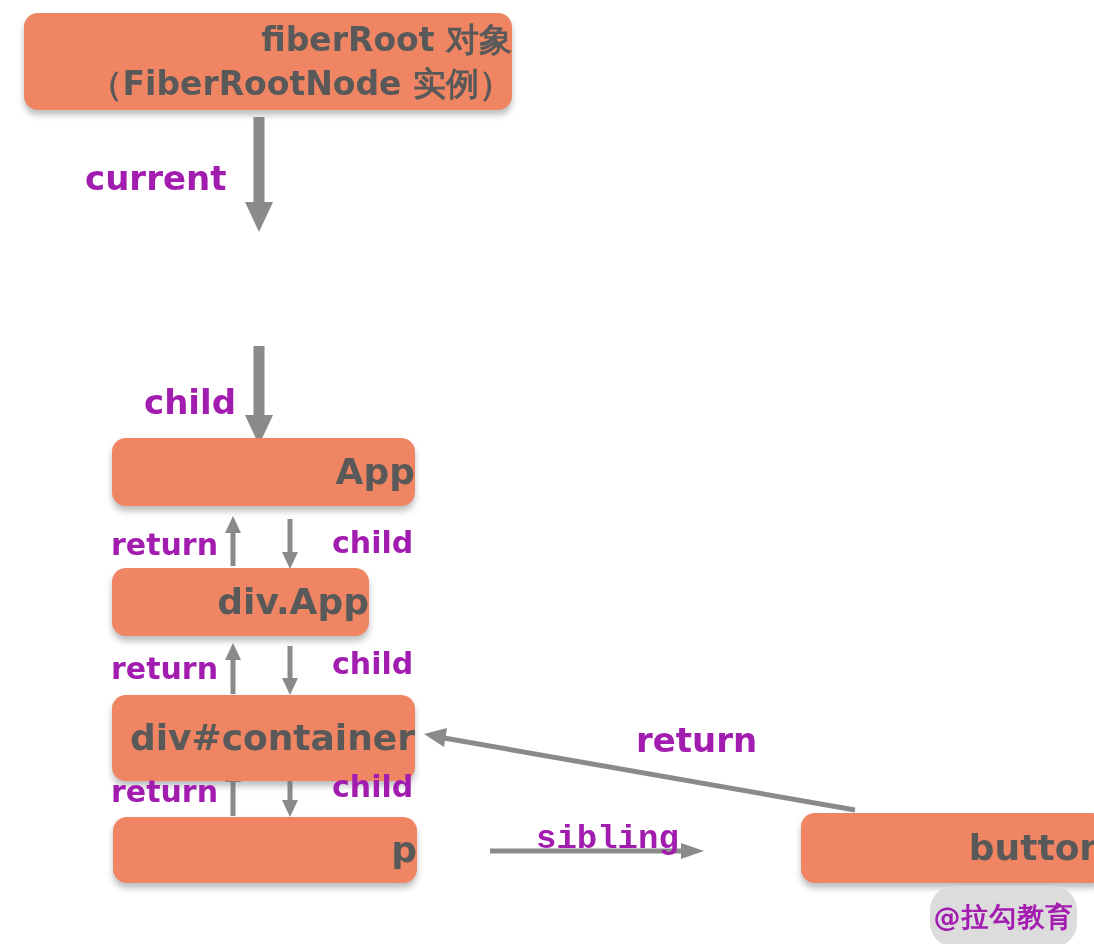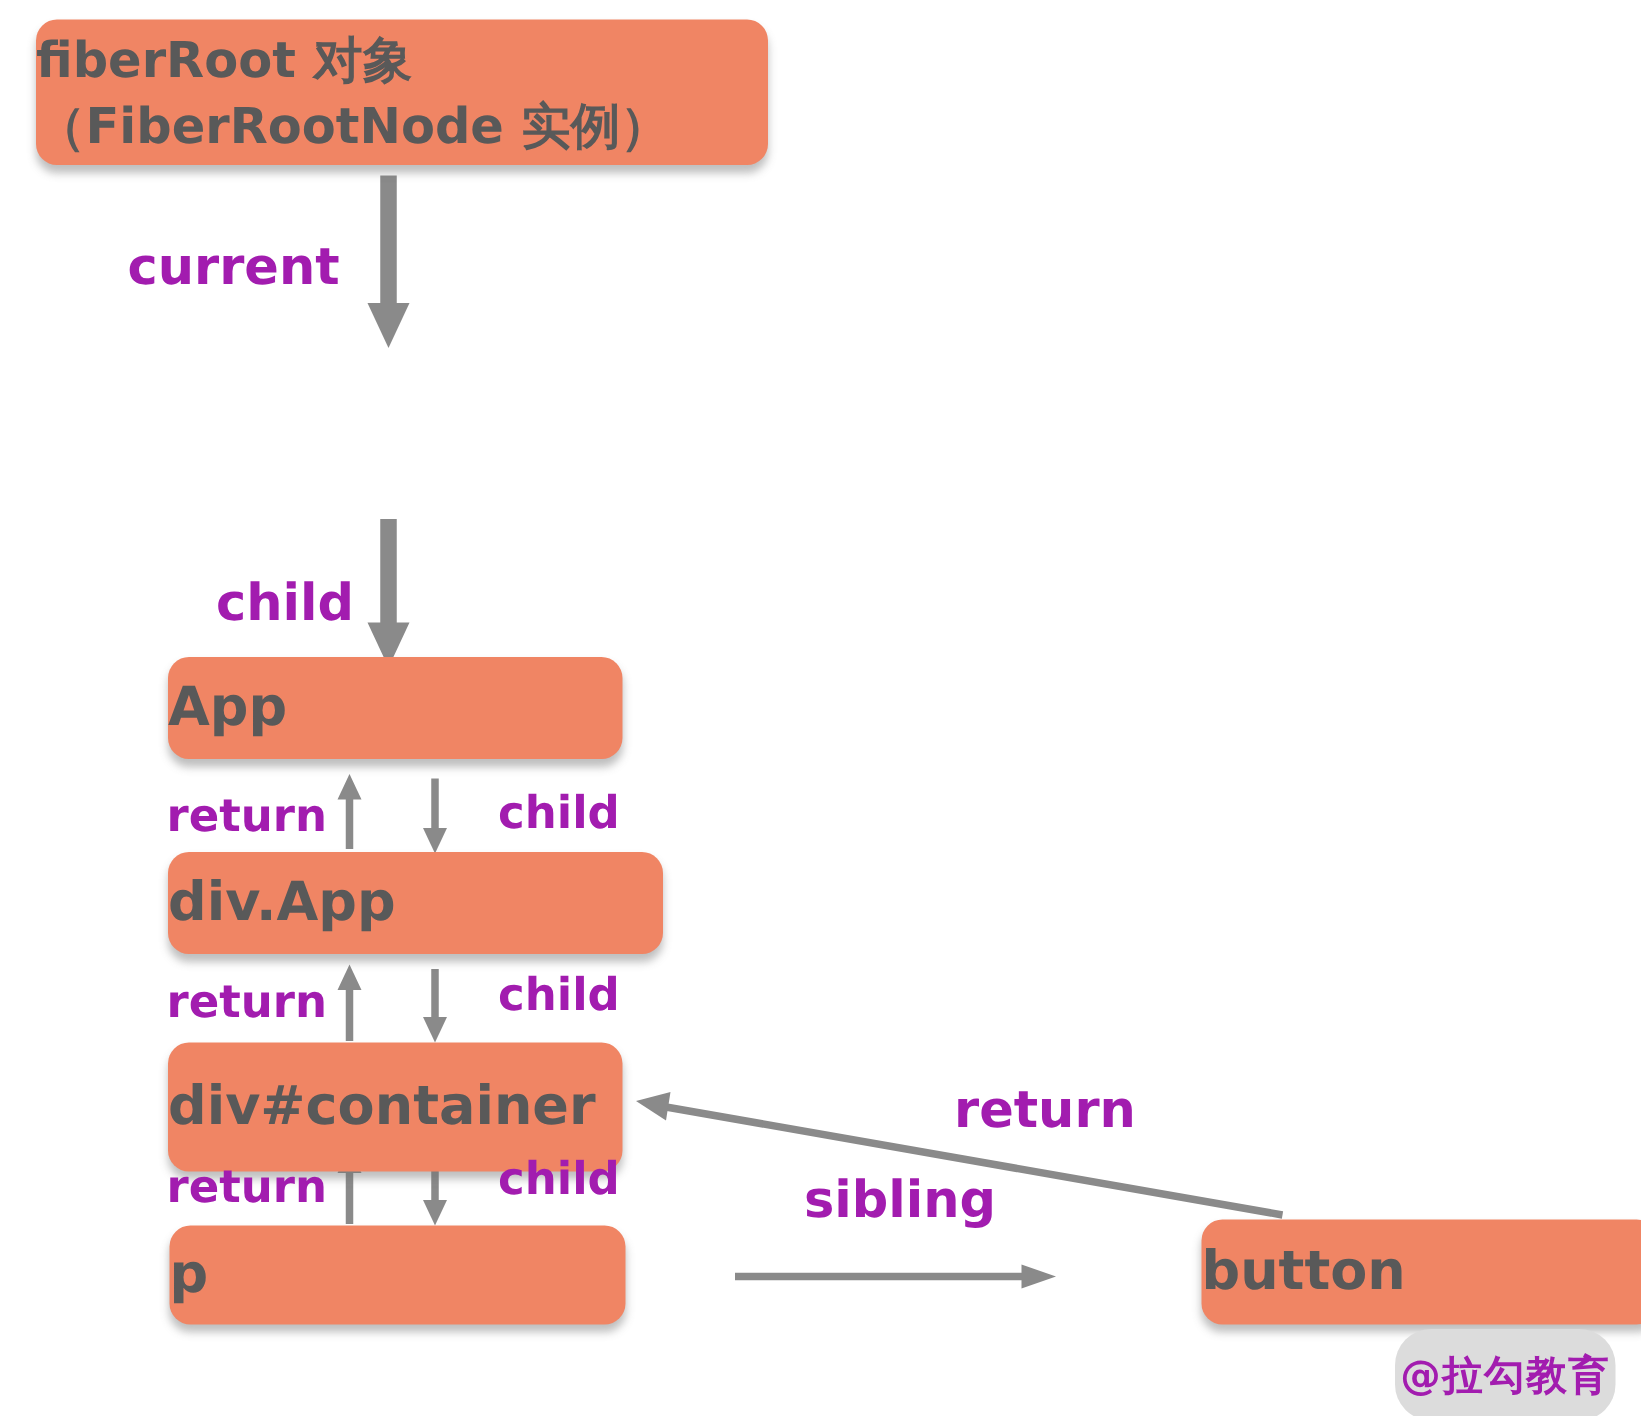--- a/index.html
+++ b/index.html
@@ -12,21 +12,21 @@
   }
   .node{
     position:absolute;
     background:#F08564;
     border-radius:14px;
     box-shadow:0 5px 6px rgba(110,110,110,0.45);
     color:#595959;
     font-weight:bold;
     display:flex;
     flex-direction:column;
-    align-items:flex-start;
+    align-items:flex-end;
     justify-content:center;
     text-align:center;
     line-height:1.32;
   }
   .node.big{font-size:33px;}
   .node.small{font-size:36px;}
   .edge-label{
     position:absolute;
     color:#a21caf;
     font-weight:bold;
@@ -107,21 +107,21 @@
   <div class="node big" style="left:24px;top:13px;width:488px;height:97px;">
     <div>fiberRoot 对象</div>
     <div>（FiberRootNode 实例）</div>
   </div>
 
 
   <div class="node small" style="left:112px;top:438px;width:303px;height:68px;">
     <div>App</div>
   </div>
 
-  <div class="node small" style="left:112px;top:568px;width:330px;height:68px;">
+  <div class="node small" style="left:112px;top:568px;width:257px;height:68px;">
     <div>div.App</div>
   </div>
 
   <div class="node small" style="left:112px;top:695px;width:303px;height:86px;">
     <div>div#container</div>
   </div>
 
   <div class="node small" style="left:113px;top:817px;width:304px;height:66px;">
     <div>p</div>
   </div>
@@ -135,18 +135,18 @@
 
   <div class="edge-label lbl-sm" style="left:111px;top:527px;">return</div>
   <div class="edge-label lbl-sm" style="left:332px;top:525px;">child</div>
 
   <div class="edge-label lbl-sm" style="left:111px;top:651px;">return</div>
   <div class="edge-label lbl-sm" style="left:332px;top:646px;">child</div>
 
   <div class="edge-label lbl-sm" style="left:111px;top:774px;">return</div>
   <div class="edge-label lbl-sm" style="left:332px;top:769px;">child</div>
 
-  <div class="edge-label lbl-lg" style="left:536px;top:780px;">sibling</div>
+  <div class="edge-label lbl-lg" style="left:536px;top:820px;font-family:Liberation Mono, monospace;">sibling</div>
   <div class="edge-label lbl-lg" style="left:636px;top:720px;">return</div>
 
   <div class="watermark">@拉勾教育</div>
 
 </div>
 
 </body></html>

